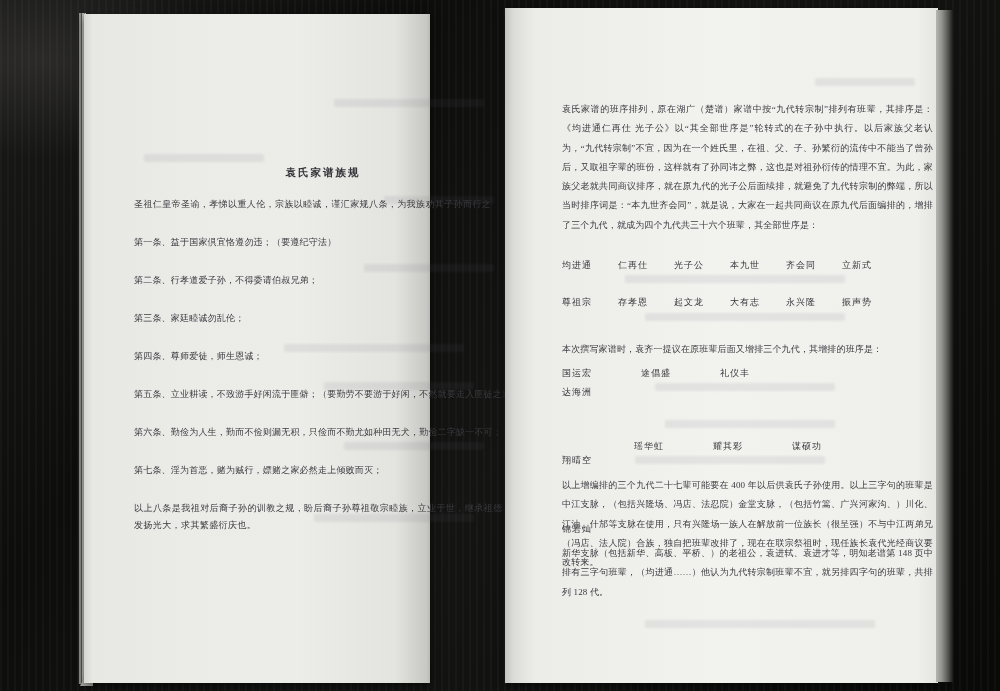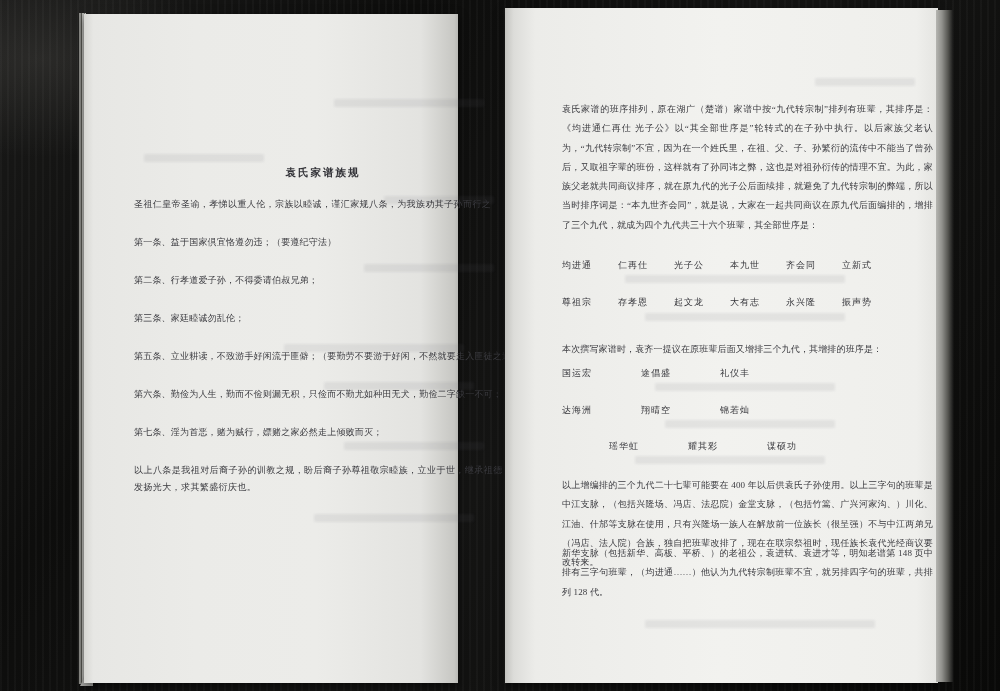--- a/index.html
+++ b/index.html
@@ -13,21 +13,21 @@
     background:
       repeating-linear-gradient(90deg, rgba(255,255,255,0.028) 0 2px, rgba(0,0,0,0) 2px 7px),
       radial-gradient(ellipse 260px 140px at 40px 60px, rgba(210,205,195,0.10), rgba(0,0,0,0) 70%),
       linear-gradient(125deg,#1a1a19 0%,#0d0d0c 28%,#141413 55%,#090908 100%);
   }
   .book{position:absolute;left:78px;top:8px;width:868px;height:678px;}
 
   
   .page{position:absolute;box-shadow:0 3px 9px rgba(0,0,0,0.55);}
   .page-left{
-    left:6px;top:6px;width:374px;height:669px;
+    left:6px;top:6px;width:346px;height:669px;
     background:linear-gradient(90deg,#d6d6d2 0,#e7e7e4 2.5%,#ebebe8 30%,#ecece9 62%,#e3e3e0 90%,#c7c7c3 99%,#b9b9b5 100%);
   }
   .page-right{
     left:427px;top:0;width:433px;height:675px;
     background:linear-gradient(90deg,#c3c3bf 0,#dcdcd9 2%,#ecece9 7%,#f2f2ef 50%,#efefec 95%,#e4e4e1 100%);
   }
   .gutter{
     position:absolute;left:424px;top:0;width:6px;height:676px;
     background:linear-gradient(90deg,rgba(40,40,38,0) 0,rgba(40,40,38,0.35) 45%,rgba(40,40,38,0.5) 55%,rgba(40,40,38,0) 100%);
   }
@@ -59,22 +59,22 @@
   .rp-para{left:57px;width:371px;text-align:justify;letter-spacing:0.15px;}
   .rp-p1{top:92px;}
   .rp-p2{top:332px;}
   .rp-p3{top:468px;}
   .rp-p4{top:536px;}
   .genrow{left:57px;top:0;display:flex;gap:26px;letter-spacing:1px;color:#37373c;}
   .genrow-1{top:248px;}
   .genrow-2{top:285px;}
   .addrow{left:57px;display:flex;gap:49px;letter-spacing:1px;color:#37373c;}
   .addrow-1{top:356px;}
-  .addrow-2{top:393px;}
-  .addrow-3{top:429px;margin-left:47px;}
+  .addrow-2{top:375px;flex-direction:column;}
+  .addrow-3{top:429px;margin-left:72px;}
 
   
   .g{position:absolute;height:8px;background:rgba(100,100,108,0.10);filter:blur(1.3px);border-radius:2px;}
 </style>
 </head>
 <body>
 
 <div class="stage">
   <div class="book">
 
@@ -92,20 +92,21 @@
       <div class="g" style="left:260px;top:428px;width:140px;"></div>
       <div class="g" style="left:230px;top:500px;width:160px;"></div>
 
       <div class="lp-text">
         <div class="lp-title">袁氏家谱族规</div>
         <div class="lp-intro">圣祖仁皇帝圣谕，孝悌以重人伦，宗族以睦诚，谨汇家规八条，为我族劝其子孙而行之</div>
         <div class="rules">
           <div class="rule">第一条、益于国家倶宜恪遵勿违；（要遵纪守法）</div>
           <div class="rule">第二条、行孝道爱子孙，不得委请伯叔兄弟；</div>
           <div class="rule">第三条、家廷睦诚勿乱伦；</div>
+          <div class="rule">第四条、尊师爱徒，师生恩诚；</div>
           <div class="rule">第五条、立业耕读，不致游手好闲流于匪僻；（要勤劳不要游于好闲，不然就要走入匪徒之途）</div>
           <div class="rule">第六条、勤俭为人生，勤而不俭则漏无积，只俭而不勤尤如种田无犬，勤俭二字缺一不可；</div>
           <div class="rule">第七条、淫为首恶，赌为贼行，嫖赌之家必然走上倾败而灭；</div>
         </div>
         <div class="lp-closing">以上八条是我祖对后裔子孙的训教之规，盼后裔子孙尊祖敬宗睦族，立业于世，继承祖德，发扬光大，求其繁盛衍庆也。</div>
       </div>
     </div>
 
     <div class="gutter"></div>
 

